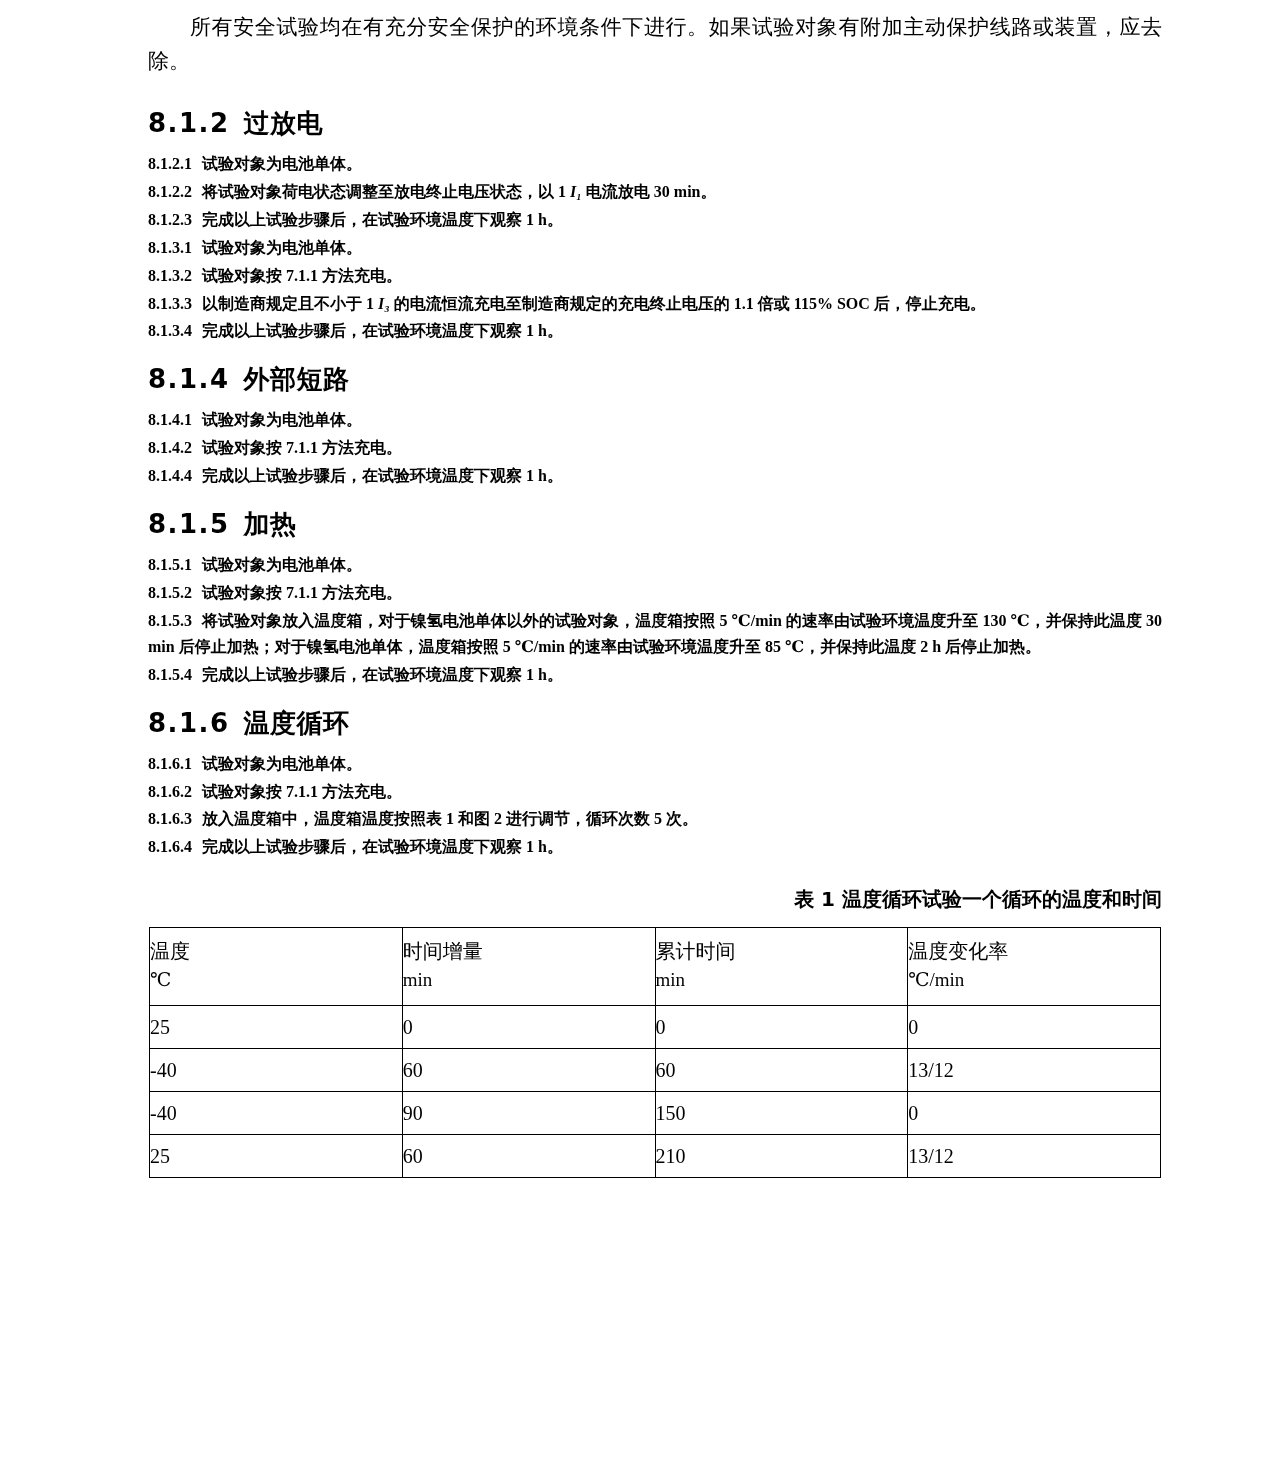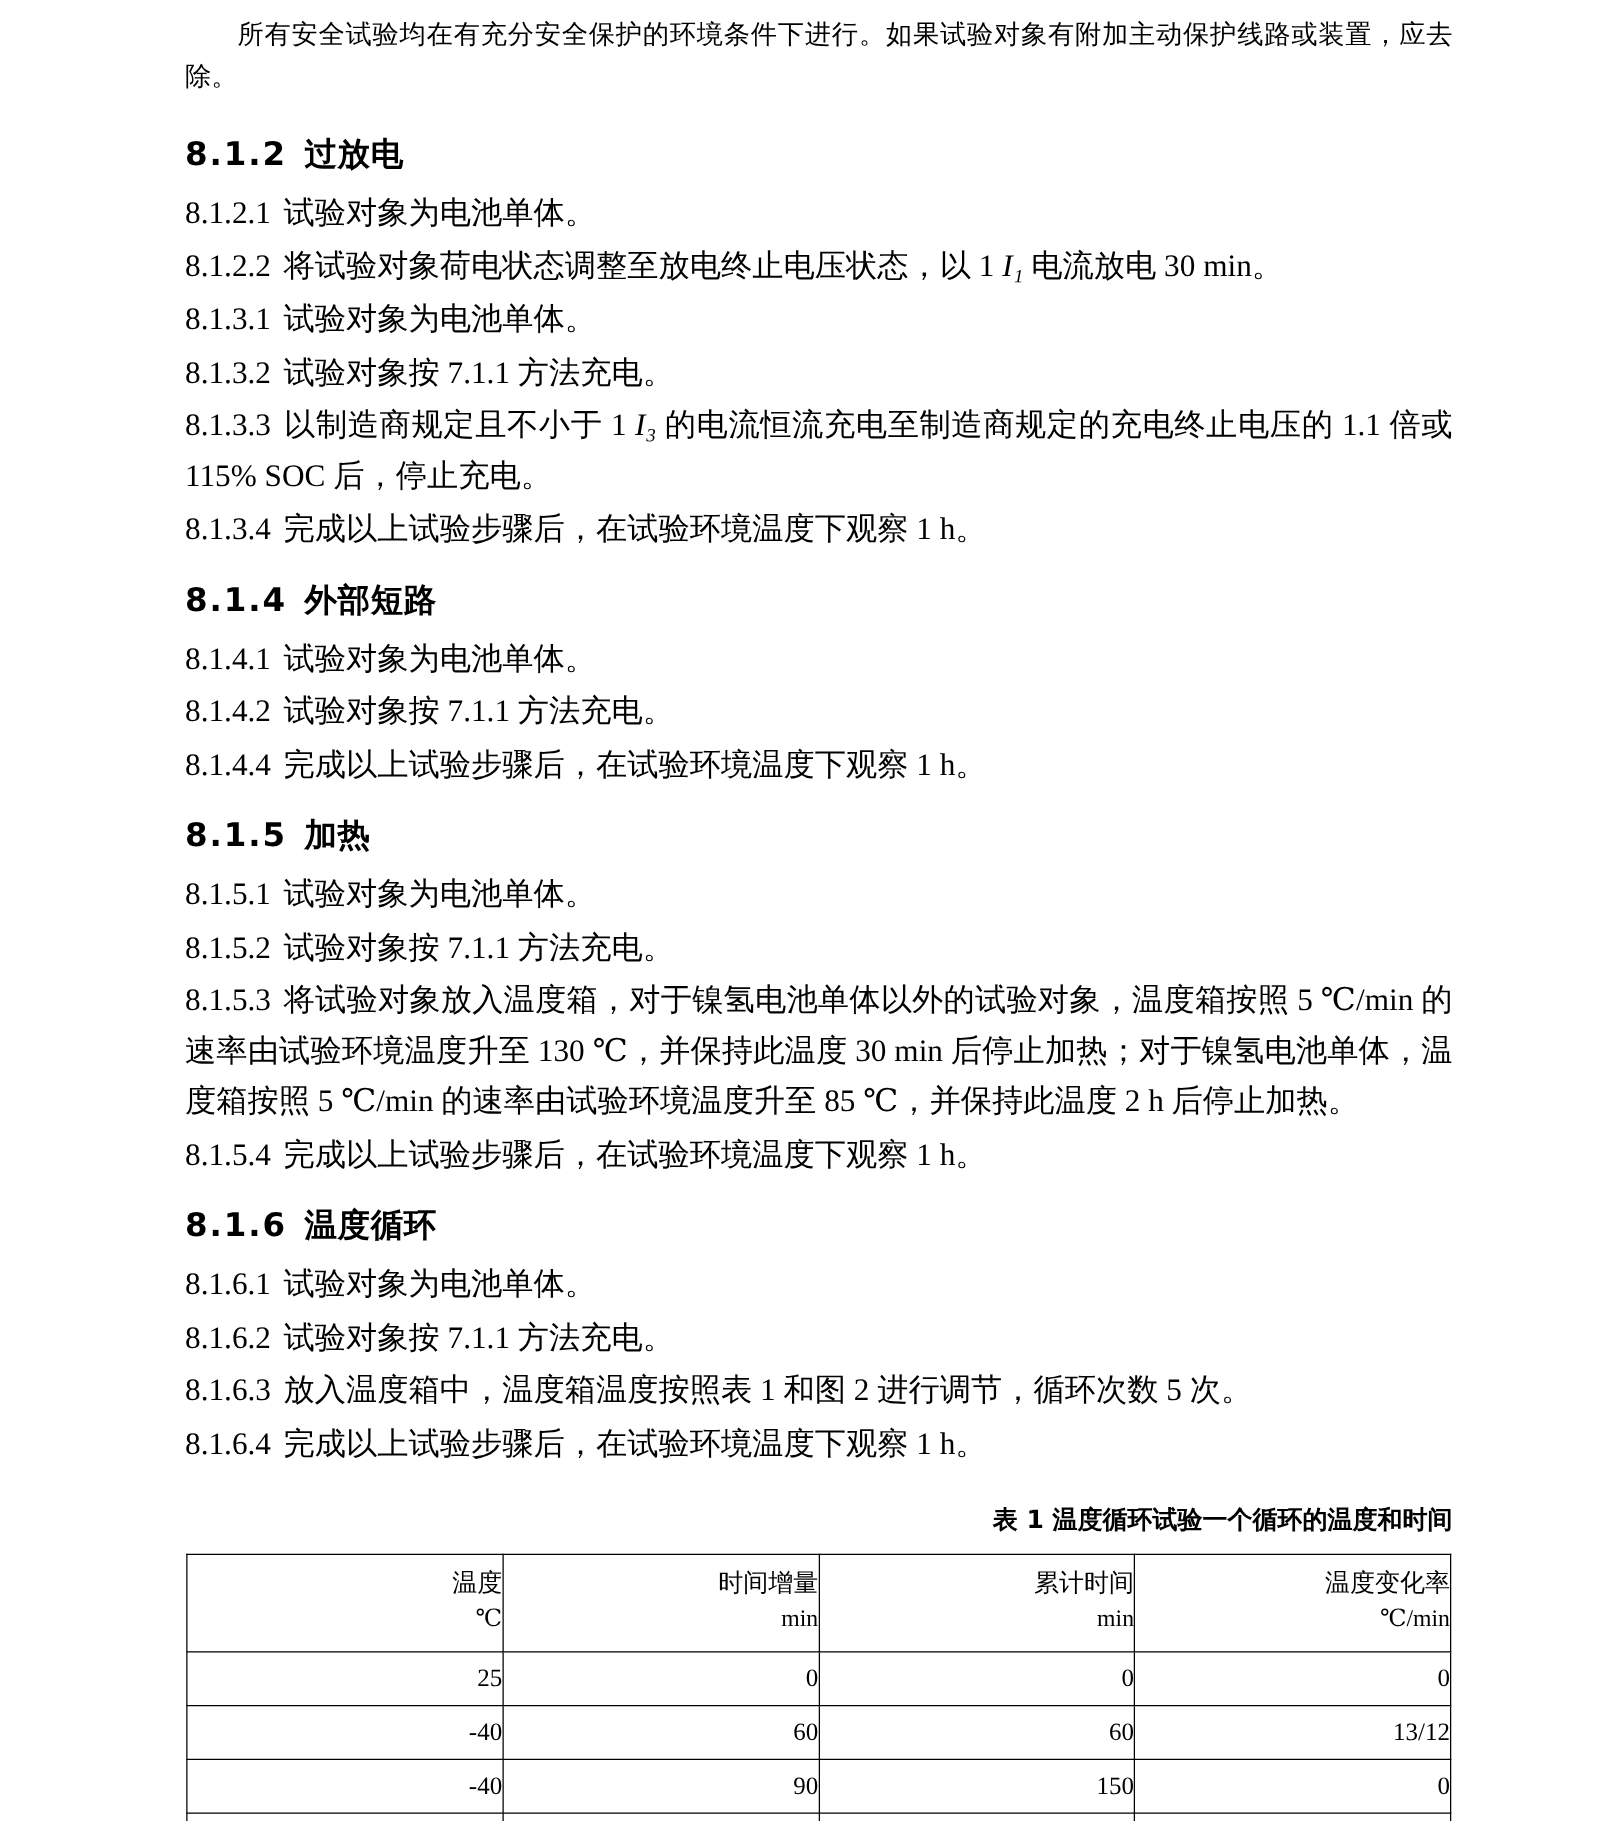--- a/index.html
+++ b/index.html
@@ -31,24 +31,25 @@
     font-weight: bold;
     font-size: 26px;
     margin: 18px 0 10px 0;
     letter-spacing: 0.5px;
   }
   .sec-head .num {
     margin-right: 14px;
     letter-spacing: 1.5px;
   }
   .clause {
-    font-size: 25px;
+    font-size: 16px;
     line-height: 1.62;
     text-align: justify;
     margin: 0 0 2px 0;
+    font-weight: bold;
   }
   .clause .cnum {
     margin-right: 10px;
   }
   .ital {
     font-style: italic;
   }
   .table-title {
     font-family: "DejaVu Sans", "Liberation Sans", sans-serif;
     font-weight: bold;
@@ -57,21 +58,21 @@
     margin: 26px 0 14px 0;
   }
   table.cycle {
     border-collapse: collapse;
     width: 1012px;
     margin: 0 auto;
     table-layout: fixed;
   }
   table.cycle td, table.cycle th {
     border: 1px solid #000000;
-    text-align: right;
+    text-align: left;
     font-weight: normal;
     font-size: 20px;
     padding: 6px 0;
     line-height: 1.5;
   }
   table.cycle thead td {
     padding: 8px 0 10px 0;
   }
   .hdr-unit {
     display: block;
@@ -82,20 +83,21 @@
 <body>
 
 <div class="page">
 
   <p class="intro">所有安全试验均在有充分安全保护的环境条件下进行。如果试验对象有附加主动保护线路或装置，应去除。</p>
 
   <div id="sections">
       <div class="sec-head"><span class="num">8.1.2</span><span>过放电</span></div>
       <p class="clause"><span class="cnum">8.1.2.1</span><span>试验对象为电池单体。</span></p>
       <p class="clause"><span class="cnum">8.1.2.2</span><span>将试验对象荷电状态调整至放电终止电压状态，以 1 </span><span class="ital">I₁</span><span> 电流放电 30 min。</span></p>
+      <p class="clause"><span class="cnum">8.1.2.3</span><span>完成以上试验步骤后，在试验环境温度下观察 1 h。</span></p>
       <p class="clause"><span class="cnum">8.1.3.1</span><span>试验对象为电池单体。</span></p>
       <p class="clause"><span class="cnum">8.1.3.2</span><span>试验对象按 7.1.1 方法充电。</span></p>
       <p class="clause"><span class="cnum">8.1.3.3</span><span>以制造商规定且不小于 1 </span><span class="ital">I₃</span><span> 的电流恒流充电至制造商规定的充电终止电压的 1.1 倍或 115% SOC 后，停止充电。</span></p>
       <p class="clause"><span class="cnum">8.1.3.4</span><span>完成以上试验步骤后，在试验环境温度下观察 1 h。</span></p>
       <div class="sec-head"><span class="num">8.1.4</span><span>外部短路</span></div>
       <p class="clause"><span class="cnum">8.1.4.1</span><span>试验对象为电池单体。</span></p>
       <p class="clause"><span class="cnum">8.1.4.2</span><span>试验对象按 7.1.1 方法充电。</span></p>
       <p class="clause"><span class="cnum">8.1.4.4</span><span>完成以上试验步骤后，在试验环境温度下观察 1 h。</span></p>
       <div class="sec-head"><span class="num">8.1.5</span><span>加热</span></div>
       <p class="clause"><span class="cnum">8.1.5.1</span><span>试验对象为电池单体。</span></p>

